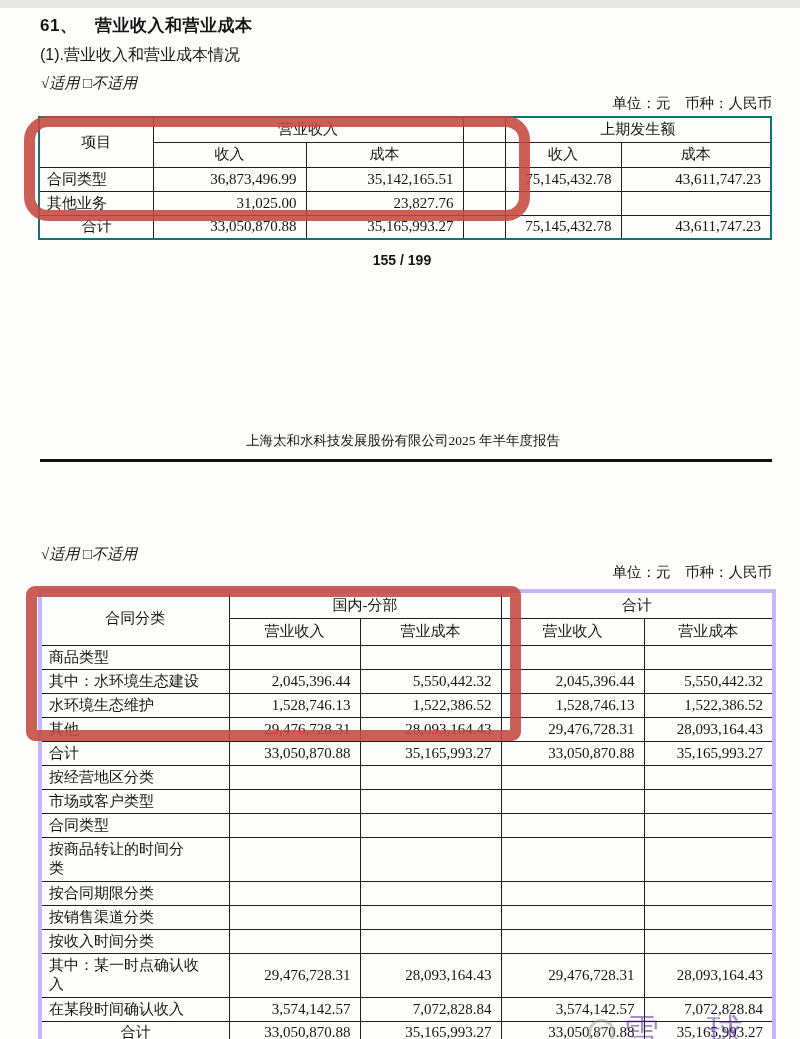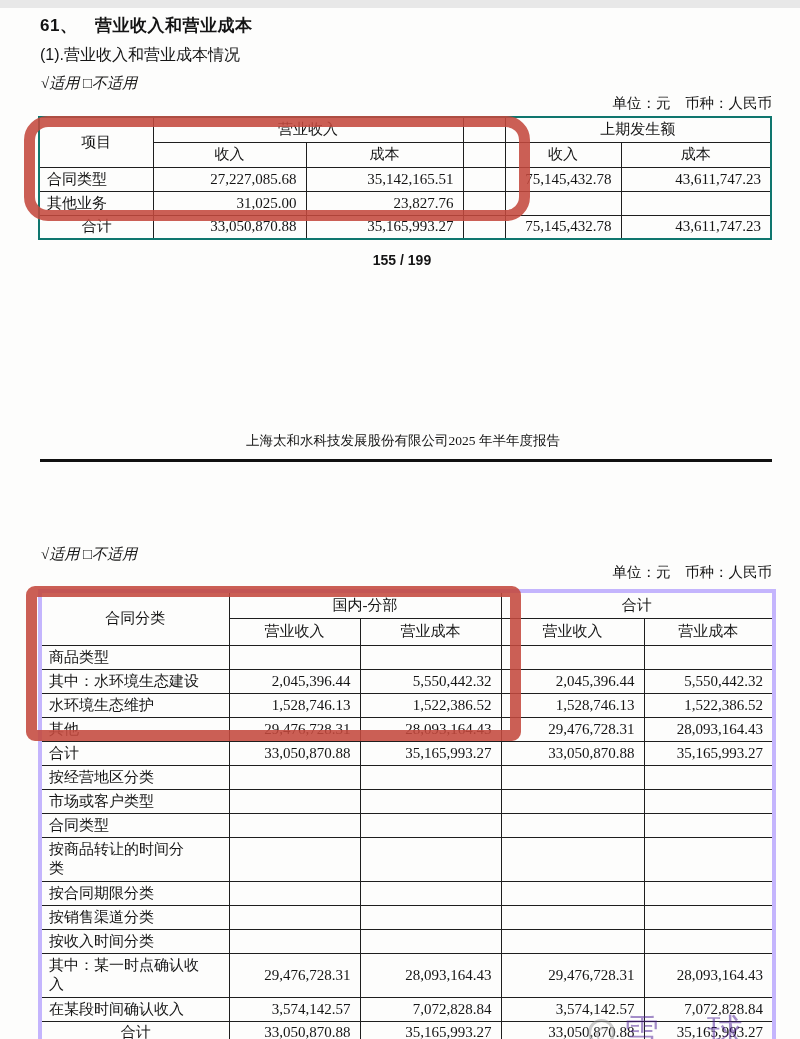--- a/index.html
+++ b/index.html
@@ -79,21 +79,21 @@
           <th>收入</th>
           <th>成本</th>
           <th></th>
           <th>收入</th>
           <th>成本</th>
         </tr>
       </thead>
       <tbody>
         <tr>
           <td class="label">合同类型</td>
-          <td class="num">27,227,085.68</td>
+          <td class="num">36,873,496.99</td>
           <td class="num">35,142,165.51</td>
           <td></td>
           <td class="num">75,145,432.78</td>
           <td class="num">43,611,747.23</td>
         </tr>
         <tr>
           <td class="label">其他业务</td>
           <td class="num">31,025.00</td>
           <td class="num">23,827.76</td>
           <td></td>

